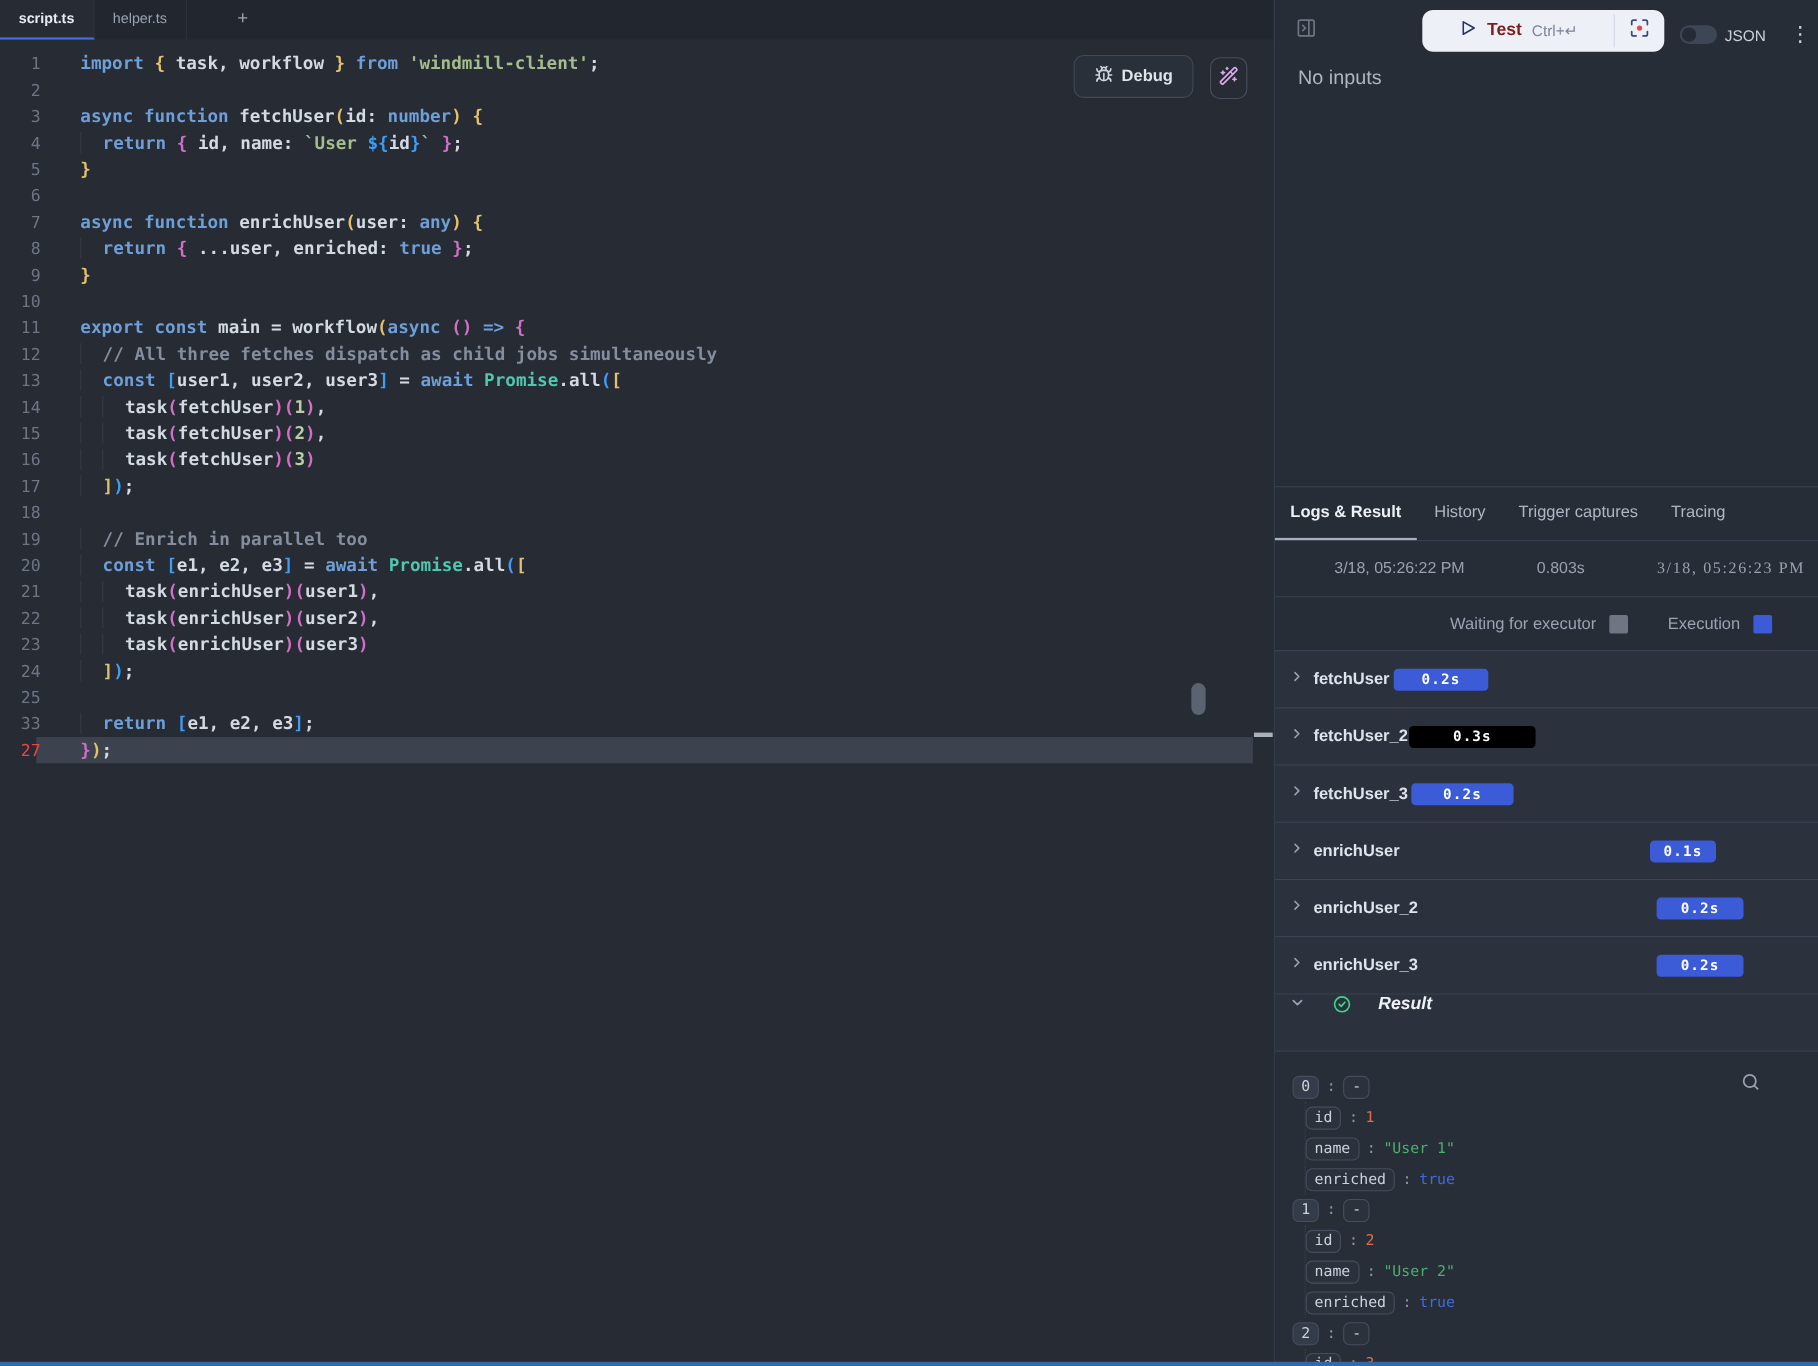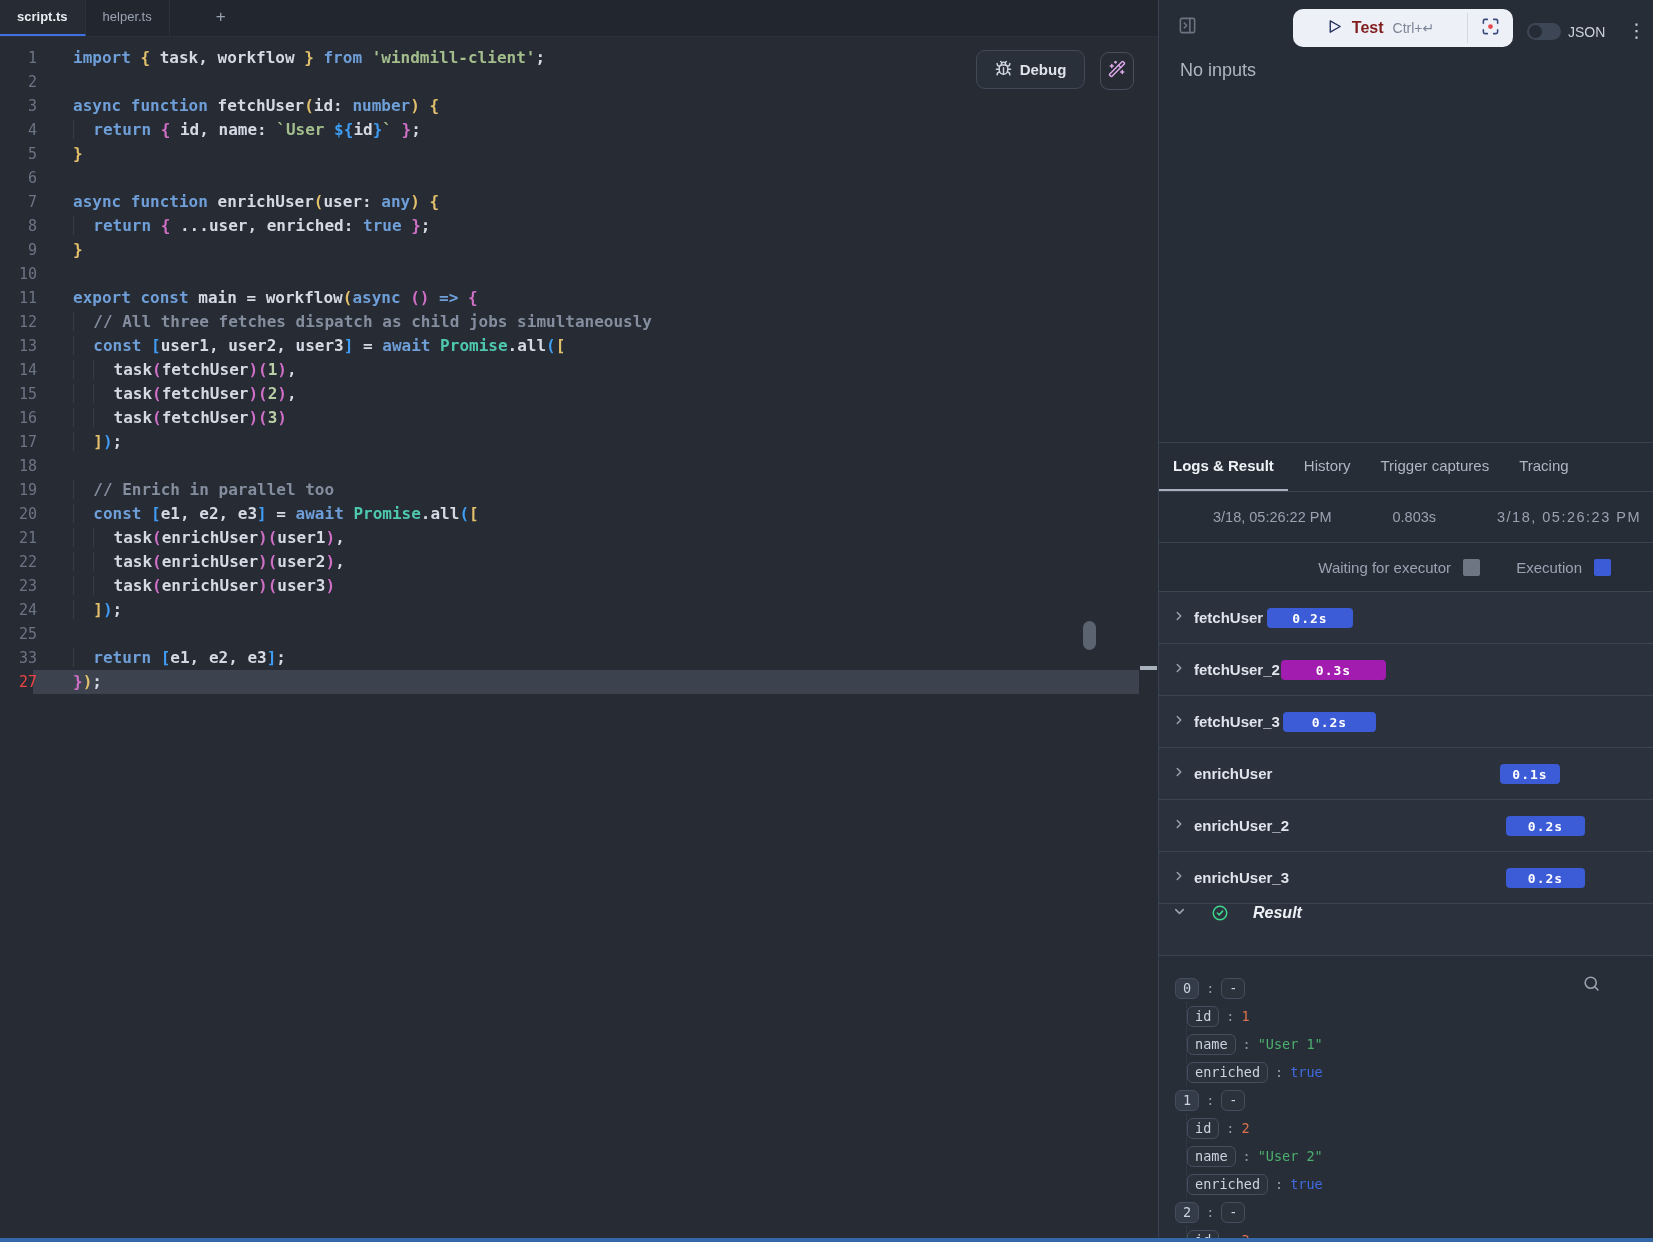--- a/index.html
+++ b/index.html
@@ -57,21 +57,21 @@
   .toggle { position:absolute; left:368px; top:23px; width:34px; height:17px; border-radius:9px; background:#3d4654; cursor:pointer; }
   .toggle .knob { position:absolute; left:2px; top:2px; width:13px; height:13px; border-radius:50%; background:#262c36; }
   .json-label { position:absolute; left:409px; top:24px; font-size:14px; color:#ccd2dd; }
   .kebab { position:absolute; left:464px; top:19px; font-size:19px; color:#ccd2dd; cursor:pointer; padding:0 4px; }
 
   .ltabs { height:49px; border-top:1px solid #3a4150; display:flex; align-items:stretch; gap:2px; }
   .ltab { padding:0 14px; line-height:46px; font-size:15px; color:#aeb6c3; cursor:pointer; }
   .ltab.active { color:#eef1f5; font-weight:bold; border-bottom:2px solid #a9b1bf; }
   .times { height:51px; border-top:1px solid #3a4150; display:flex; align-items:center;
     padding:0 12px 0 54px; justify-content:space-between; color:#99a2b1; font-size:14.5px; }
-  .times .end { font-family:Liberation Sans, sans-serif; letter-spacing:1.5px; }
+  .times .end { font-family:Liberation Serif, serif; letter-spacing:1.5px; }
   .legend { height:49px; border-top:1px solid #3a4150; display:flex; align-items:center;
     justify-content:flex-end; gap:12px; padding-right:42px; color:#9aa3b2; font-size:15px; }
   .legend .sw { width:17px; height:17px; border-radius:2px; }
   .legend .gap { width:12px; }
 
   .trow { height:52px; border-top:1px solid #3d4452; background:#2c323d; position:relative;
     display:flex; align-items:center; padding-left:13px; gap:8px; cursor:pointer; }
   .trow .tname { font-size:15px; font-weight:bold; color:#dfe4ec; }
   .tbar { position:absolute; height:20px; top:16px; border-radius:4px; background:#3c5bd7;
     color:#fff; font-family:"DejaVu Sans Mono", monospace; font-size:13px; font-weight:bold;
@@ -247,21 +247,21 @@
             <polyline points="9 6 15 12 9 18"></polyline>
           </svg></span>
         <span class="tname">fetchUser</span>
         <span class="tbar" style="left:108px;width:86px;background:#3c5bd7">0.2s</span>
       </div>
       <div class="trow">
         <span><svg width="14" height="14" viewBox="0 0 24 24" fill="none" stroke="#9aa3b2" stroke-width="2.5" stroke-linecap="round" stroke-linejoin="round">
             <polyline points="9 6 15 12 9 18"></polyline>
           </svg></span>
         <span class="tname">fetchUser_2</span>
-        <span class="tbar" style="left:122px;width:105px;background:#a21caf">0.3s</span>
+        <span class="tbar" style="left:122px;width:115px;background:#000000">0.3s</span>
       </div>
       <div class="trow">
         <span><svg width="14" height="14" viewBox="0 0 24 24" fill="none" stroke="#9aa3b2" stroke-width="2.5" stroke-linecap="round" stroke-linejoin="round">
             <polyline points="9 6 15 12 9 18"></polyline>
           </svg></span>
         <span class="tname">fetchUser_3</span>
         <span class="tbar" style="left:124px;width:93px;background:#3c5bd7">0.2s</span>
       </div>
       <div class="trow">
         <span><svg width="14" height="14" viewBox="0 0 24 24" fill="none" stroke="#9aa3b2" stroke-width="2.5" stroke-linecap="round" stroke-linejoin="round">

